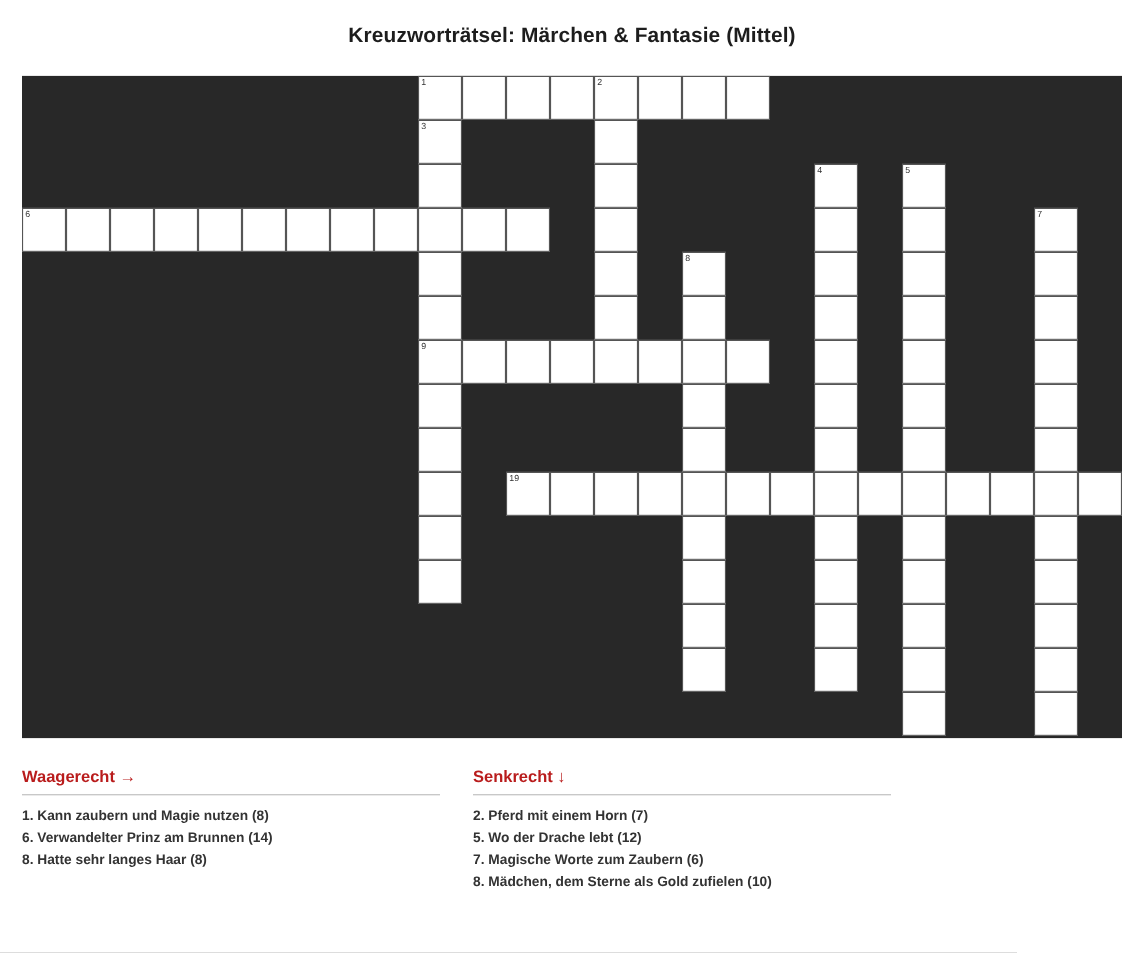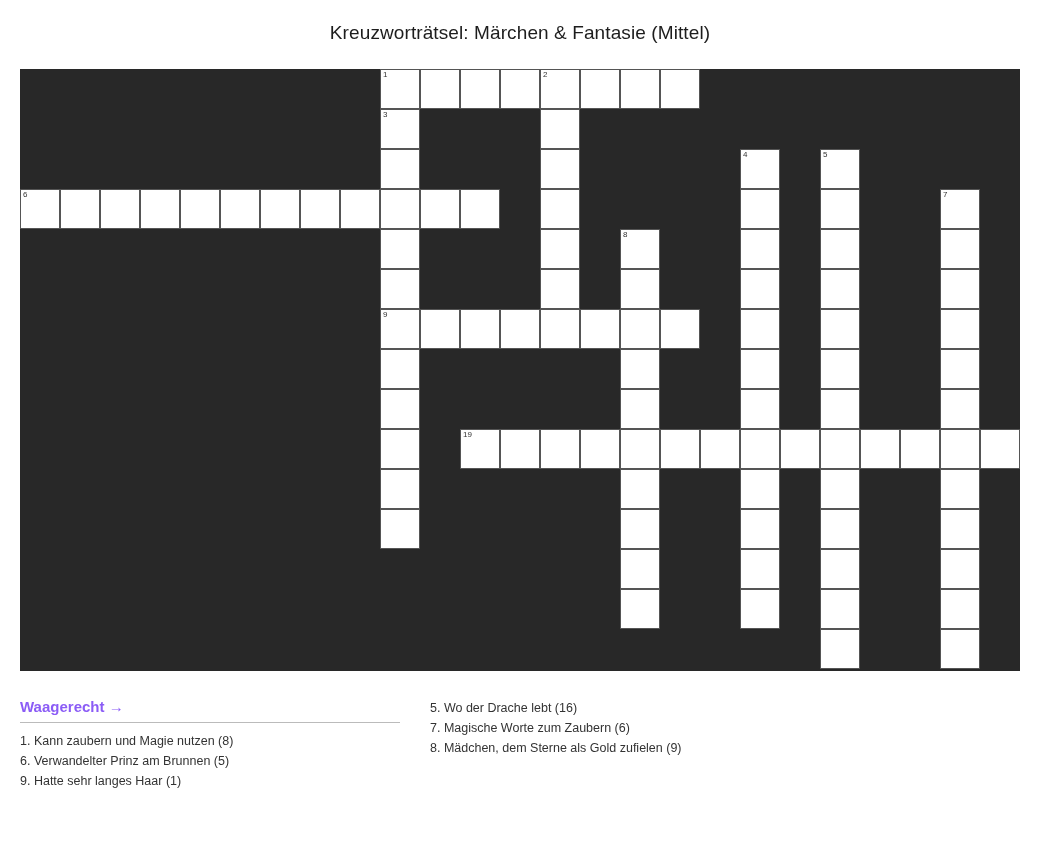--- a/index.html
+++ b/index.html
@@ -17,21 +17,21 @@
   }
   .page {
     width: 1040px;
     height: 866px;
     position: relative;
     box-sizing: border-box;
   }
   .title {
     text-align: center;
     font-size: 19px;
-    font-weight: normal;
+    font-weight: bold;
     color: #1d1d1d;
     padding-top: 22px;
     letter-spacing: 0.1px;
   }
   
   .grid-wrap {
     position: absolute;
     left: 20px;
     top: 69px;
     width: 1000px;
@@ -64,28 +64,29 @@
     display: flex;
     gap: 30px;
   }
   .clue-col {
     width: 380px;
   }
   .clue-col h3 {
     margin: 0 0 8px 0;
     font-size: 15px;
     font-weight: bold;
-    color: #8b5cf6;
+    color: #b91c1c;
     padding-bottom: 7px;
     border-bottom: 1px solid #bbbbbb;
   }
   .clue-col ul {
     margin: 0;
     padding: 0;
     list-style: none;
+    font-weight: bold;
   }
   .clue-col li {
     font-size: 12.5px;
     line-height: 18px;
     color: #333333;
     margin-bottom: 0px;
     padding: 1px 0;
   }
   .footer {
     position: absolute;
@@ -223,27 +224,29 @@
       <div class="cell" style="left: 920px; top: 520px;"></div>
       <div class="cell" style="left: 800px; top: 560px;"></div>
       <div class="cell" style="left: 920px; top: 560px;"></div>
     </div>
 
   <div class="clues">
     <div class="clue-col">
       <h3>Waagerecht →</h3>
       <ul id="across-list">
           <li>1. Kann zaubern und Magie nutzen (8)</li>
-          <li>6. Verwandelter Prinz am Brunnen (5)</li>
-          <li>9. Hatte sehr langes Haar (1)</li>
+          <li>6. Verwandelter Prinz am Brunnen (14)</li>
+          <li>8. Hatte sehr langes Haar (8)</li>
         </ul>
     </div>
     <div class="clue-col">
+      <h3>Senkrecht ↓</h3>
       <ul id="down-list">
-          <li>5. Wo der Drache lebt (16)</li>
+          <li>2. Pferd mit einem Horn (7)</li>
+          <li>5. Wo der Drache lebt (12)</li>
           <li>7. Magische Worte zum Zaubern (6)</li>
-          <li>8. Mädchen, dem Sterne als Gold zufielen (9)</li>
+          <li>8. Mädchen, dem Sterne als Gold zufielen (10)</li>
         </ul>
     </div>
   </div>
 
 
 </div>
 
 </body></html>

